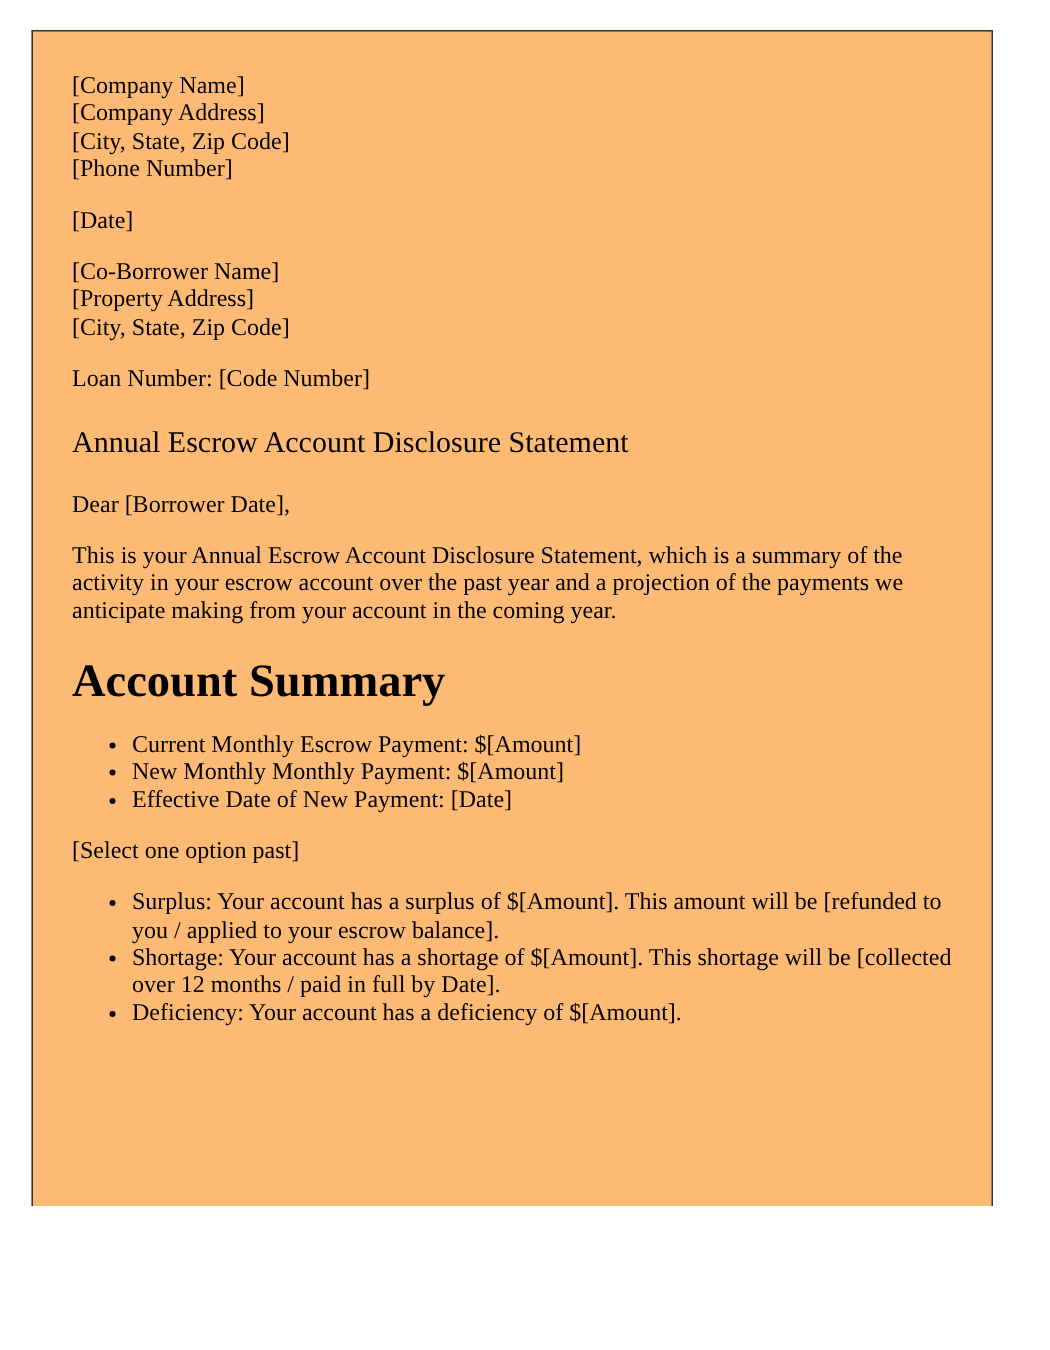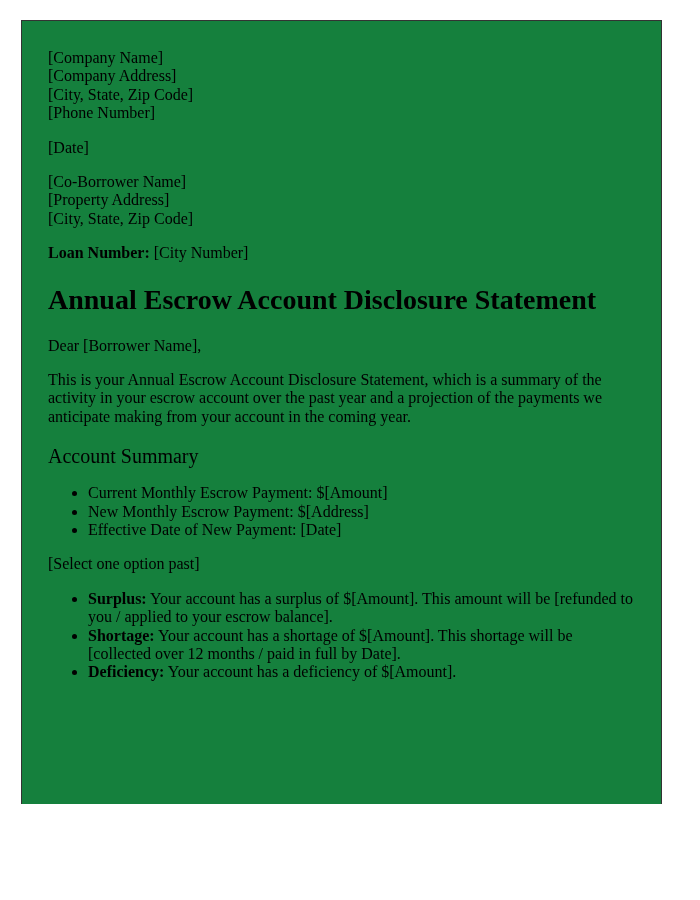--- a/index.html
+++ b/index.html
@@ -20,42 +20,42 @@
     position: absolute;
     left: 21px;
     top: 20px;
     width: 641px;
     height: 784px;
     box-sizing: border-box;
     border: 1.5px solid #333333;
     border-bottom: none;
     padding: 28px 26px 0 26px;
     overflow: hidden;
-    background: #15803d;
+    background: #fdba74;
   }
   p { margin: 0 0 16px 0; }
   h1 {
-    font-size: 28px;
+    font-size: 20px;
     line-height: 1.15;
     margin: 21px 0 21px 0;
-    font-weight: bold;
+    font-weight: normal;
   }
   h2 {
-    font-size: 20px;
+    font-size: 31px;
     line-height: 1.15;
     margin: 19px 0 9px 0;
-    font-weight: normal;
+    font-weight: bold;
   }
   ul {
     margin: 16px 0 16px 0;
     padding: 0 0 0 40px;
   }
   li { margin: 0; }
   .line { display: block; }
-  b { font-weight: bold; }
+  b { font-weight: normal; }
 </style>
 </head>
 <body>
 
 <div class="page-frame">
 
   <p>
     <span class="line">[Company Name]</span>
     <span class="line">[Company Address]</span>
     <span class="line">[City, State, Zip Code]</span>
@@ -63,33 +63,33 @@
   </p>
 
   <p>[Date]</p>
 
   <p>
     <span class="line">[Co-Borrower Name]</span>
     <span class="line">[Property Address]</span>
     <span class="line">[City, State, Zip Code]</span>
   </p>
 
-  <p><b>Loan Number:</b> <span>[City Number]</span></p>
+  <p><b>Loan Number:</b> <span>[Code Number]</span></p>
 
   <h1>Annual Escrow Account Disclosure Statement</h1>
 
-  <p>Dear [Borrower Name],</p>
+  <p>Dear [Borrower Date],</p>
 
   <p>This is your Annual Escrow Account Disclosure Statement, which is a summary of the activity in your escrow account over the past year and a projection of the payments we anticipate making from your account in the coming year.</p>
 
   <h2>Account Summary</h2>
 
   <ul>
     <li>Current Monthly Escrow Payment: $[Amount]</li>
-    <li>New Monthly Escrow Payment: $[Address]</li>
+    <li>New Monthly Monthly Payment: $[Amount]</li>
     <li>Effective Date of New Payment: [Date]</li>
   </ul>
 
 
 
   <p>[Select one option past]</p>
 
   <ul>
     <li><b>Surplus:</b> <span>Your account has a surplus of $[Amount]. This amount will be [refunded to you / applied to your escrow balance].</span></li>
     <li><b>Shortage:</b> <span>Your account has a shortage of $[Amount]. This shortage will be [collected over 12 months / paid in full by Date].</span></li>

